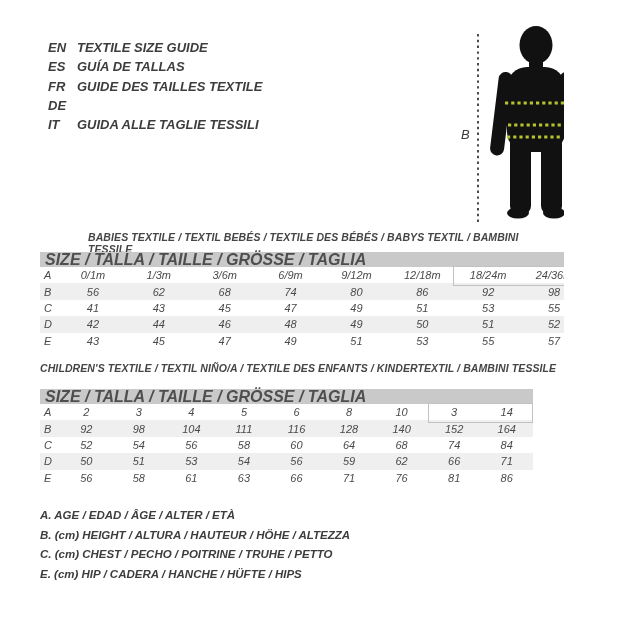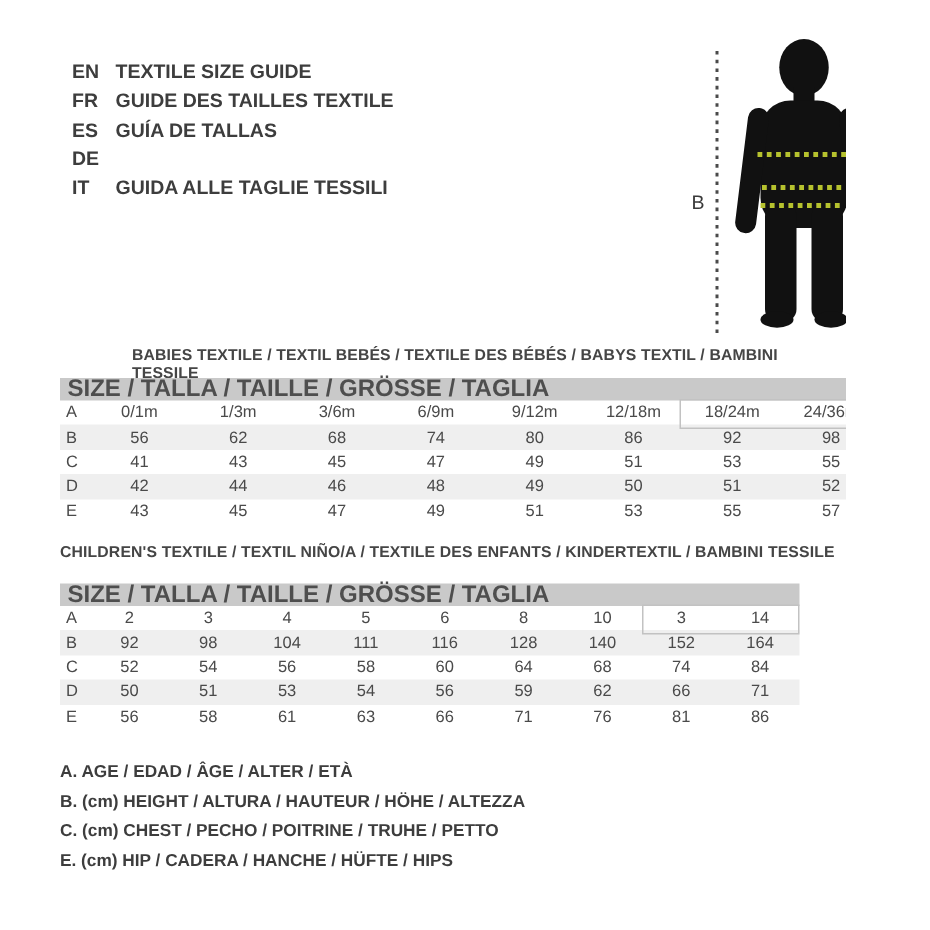--- a/index.html
+++ b/index.html
@@ -1,18 +1,19 @@
 <!DOCTYPE html>
 <html><head>
 <meta charset="utf-8">
 <style>
   html,body{margin:0;padding:0;background:#fff;}
   #canvas{
     position:relative;width:564px;height:620px;background:#ffffff;overflow:hidden;
     font-family:"Liberation Sans","DejaVu Sans",sans-serif;
+    font-style:italic;
   }
   
   .lang-block{position:absolute;left:48px;top:38px;}
   .lang-row{display:flex;font-weight:700;font-size:13px;color:#3d3d3d;line-height:19.3px;}
   .lang-code{width:29px;flex:0 0 29px;}
   
   .figure-block{position:absolute;left:455px;top:10px;width:160px;height:215px;}
   .mlabel{font-family:"Liberation Sans","DejaVu Sans",sans-serif;font-size:13px;fill:#3a3a3a;}
   .yellow-dots{stroke:#b6c22e;stroke-width:3.2;stroke-dasharray:3.2 3;fill:none;}
   .dark-dots{stroke:#4a4a4a;stroke-width:2;stroke-dasharray:2.4 3.4;fill:none;}
@@ -42,26 +43,26 @@
 <body>
 
 <div id="canvas">
 
   <div class="lang-block">
       <div class="lang-row">
         <span class="lang-code">EN</span>
         <span class="lang-label">TEXTILE SIZE GUIDE</span>
       </div>
       <div class="lang-row">
+        <span class="lang-code">ES</span>
+        <span class="lang-label">GUÍA DE TALLAS</span>
+      </div>
+      <div class="lang-row">
         <span class="lang-code">FR</span>
         <span class="lang-label">GUIDE DES TAILLES TEXTILE</span>
-      </div>
-      <div class="lang-row">
-        <span class="lang-code">ES</span>
-        <span class="lang-label">GUÍA DE TALLAS</span>
       </div>
       <div class="lang-row">
         <span class="lang-code">DE</span>
       </div>
       <div class="lang-row">
         <span class="lang-code">IT</span>
         <span class="lang-label">GUIDA ALLE TAGLIE TESSILI</span>
       </div>
     </div>
 

